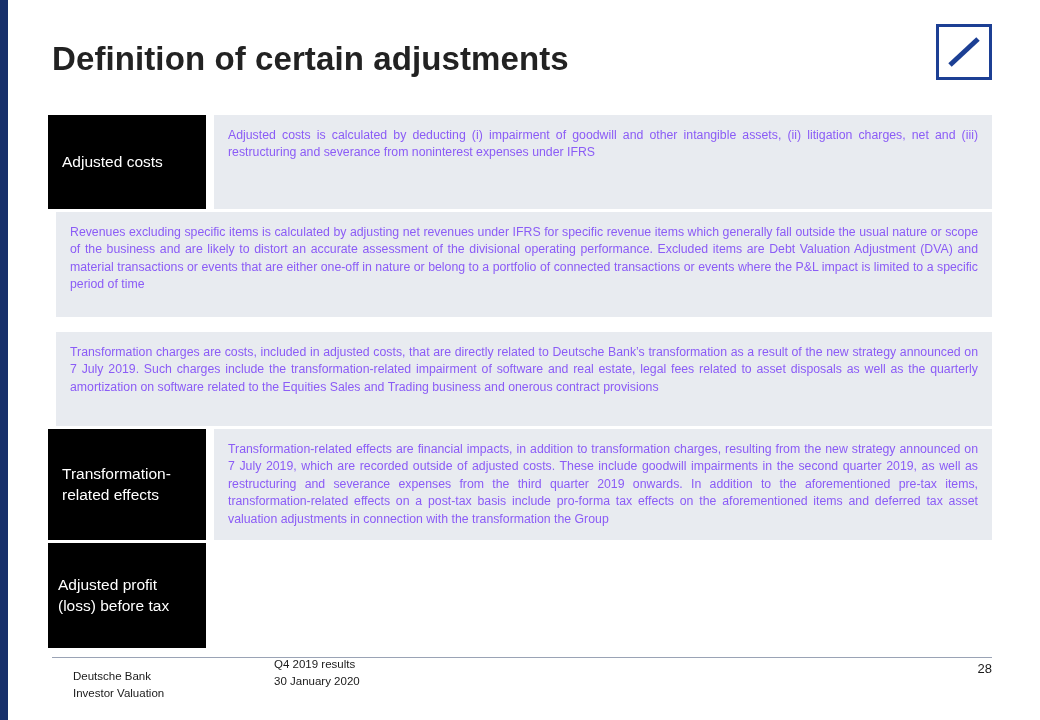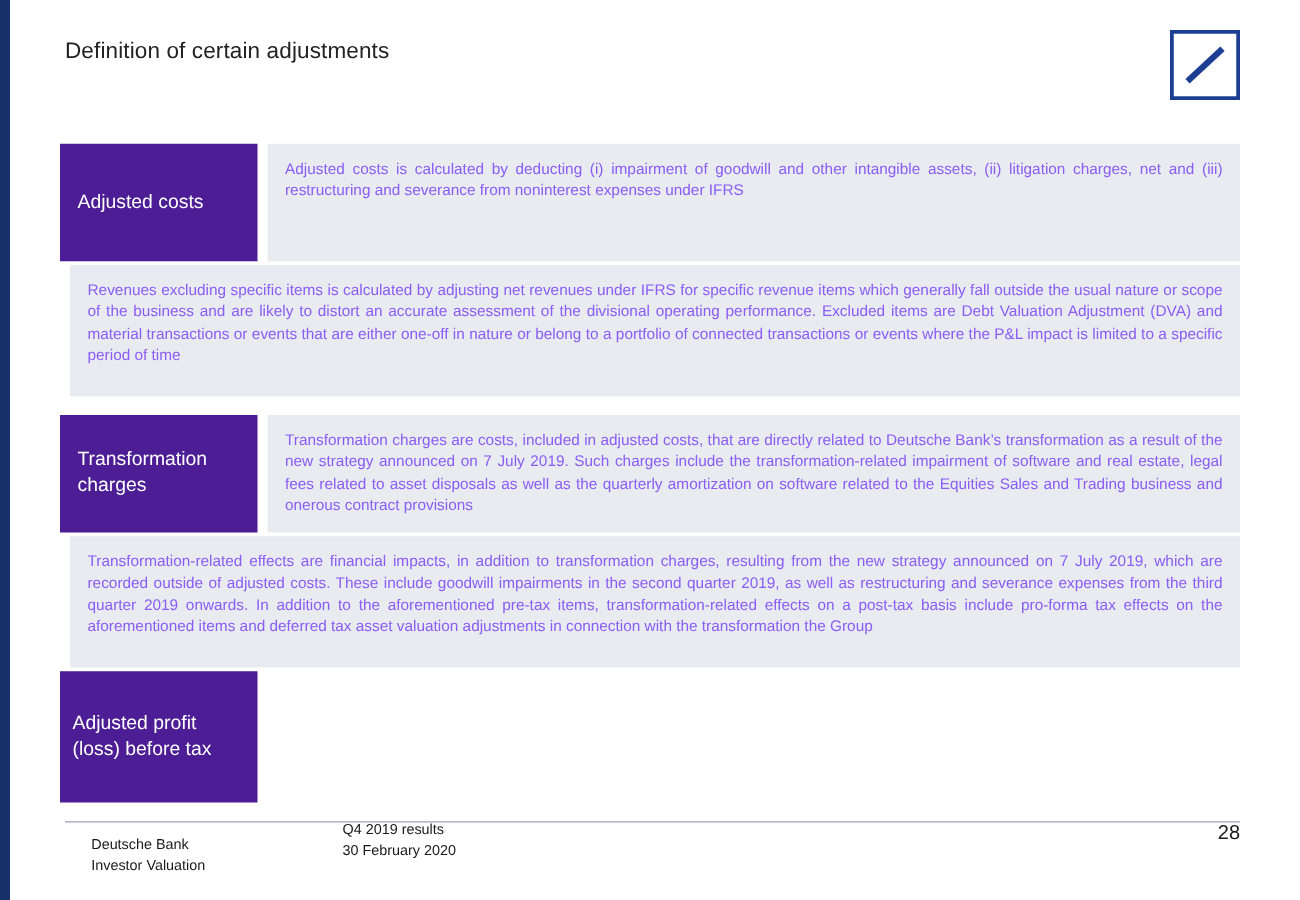--- a/index.html
+++ b/index.html
@@ -26,22 +26,22 @@
     left: 0;
     top: 0;
     width: 8px;
     height: 720px;
     background: #17306b;
   }
   .title {
     position: absolute;
     left: 52px;
     top: 18px;
-    font-size: 18px;
-    font-weight: normal;
+    font-size: 33px;
+    font-weight: bold;
     color: #222222;
     letter-spacing: 0.1px;
   }
   .logo {
     position: absolute;
     right: 48px;
     top: 24px;
     width: 56px;
     height: 56px;
     border: 3px solid #1c3f94;
@@ -56,21 +56,21 @@
     width: 944px;
   }
   .row {
     display: flex;
     align-items: stretch;
     margin-bottom: 3px;
   }
   .row-label {
     width: 158px;
     flex: 0 0 158px;
-    background: #4c1d95;
+    background: #000000;
     color: #ffffff;
     font-size: 15.5px;
     line-height: 1.33;
     padding: 10px 12px 10px 14px;
     display: flex;
     align-items: center;
   }
   .row-gap {
     flex: 0 0 8px;
   }
@@ -112,21 +112,21 @@
     font-size: 11.5px;
     color: #1a1a1a;
     line-height: 1.5;
   }
   .footer-col.c1 { left: 0; bottom: 0; margin-left: 21px; }
   .footer-col.c2 { left: 222px; bottom: 12px; }
   .page-no {
     position: absolute;
     right: 0;
     bottom: 26px;
-    font-size: 16px;
+    font-size: 13px;
     color: #1a1a1a;
     margin-left: 29px;
   }
 </style>
 </head>
 <body>
 
 <div class="slide">
 
   <div class="left-bar"></div>
@@ -150,28 +150,28 @@
     </div>
 
     <div class="row r2">
       <div class="row-gap"></div>
       <div class="row-body">
         <p>Revenues excluding specific items is calculated by adjusting net revenues under IFRS for specific revenue items which generally fall outside the usual nature or scope of the business and are likely to distort an accurate assessment of the divisional operating performance. Excluded items are Debt Valuation Adjustment (DVA) and material transactions or events that are either one-off in nature or belong to a portfolio of connected transactions or events where the P&amp;L impact is limited to a specific period of time</p>
       </div>
     </div>
 
     <div class="row r3">
-      <div class="row-label">Transformation charges</div>
       <div class="row-gap"></div>
       <div class="row-body">
         <p>Transformation charges are costs, included in adjusted costs, that are directly related to Deutsche Bank’s transformation as a result of the new strategy announced on 7 July 2019. Such charges include the transformation-related impairment of software and real estate, legal fees related to asset disposals as well as the quarterly amortization on software related to the Equities Sales and Trading business and onerous contract provisions</p>
       </div>
     </div>
 
     <div class="row r4">
+      <div class="row-label">Transformation-related effects</div>
       <div class="row-gap"></div>
       <div class="row-body">
         <p>Transformation-related effects are financial impacts, in addition to transformation charges, resulting from the new strategy announced on 7 July 2019, which are recorded outside of adjusted costs. These include goodwill impairments in the second quarter 2019, as well as restructuring and severance expenses from the third quarter 2019 onwards. In addition to the aforementioned pre-tax items, transformation-related effects on a post-tax basis include pro-forma tax effects on the aforementioned items and deferred tax asset valuation adjustments in connection with the transformation the Group</p>
       </div>
     </div>
 
     <div class="row r5">
       <div class="row-label">Adjusted profit (loss) before tax</div>
       <div class="row-gap"></div>
     </div>
@@ -179,18 +179,18 @@
   </div>
 
   <div class="footer">
     <div class="footer-rule"></div>
     <div class="footer-col c1">
       <div>Deutsche Bank</div>
       <div>Investor Valuation</div>
     </div>
     <div class="footer-col c2">
       <div>Q4 2019 results</div>
-      <div>30 February 2020</div>
+      <div>30 January 2020</div>
     </div>
     <div class="page-no">28</div>
   </div>
 
 </div>
 
 </body></html>

